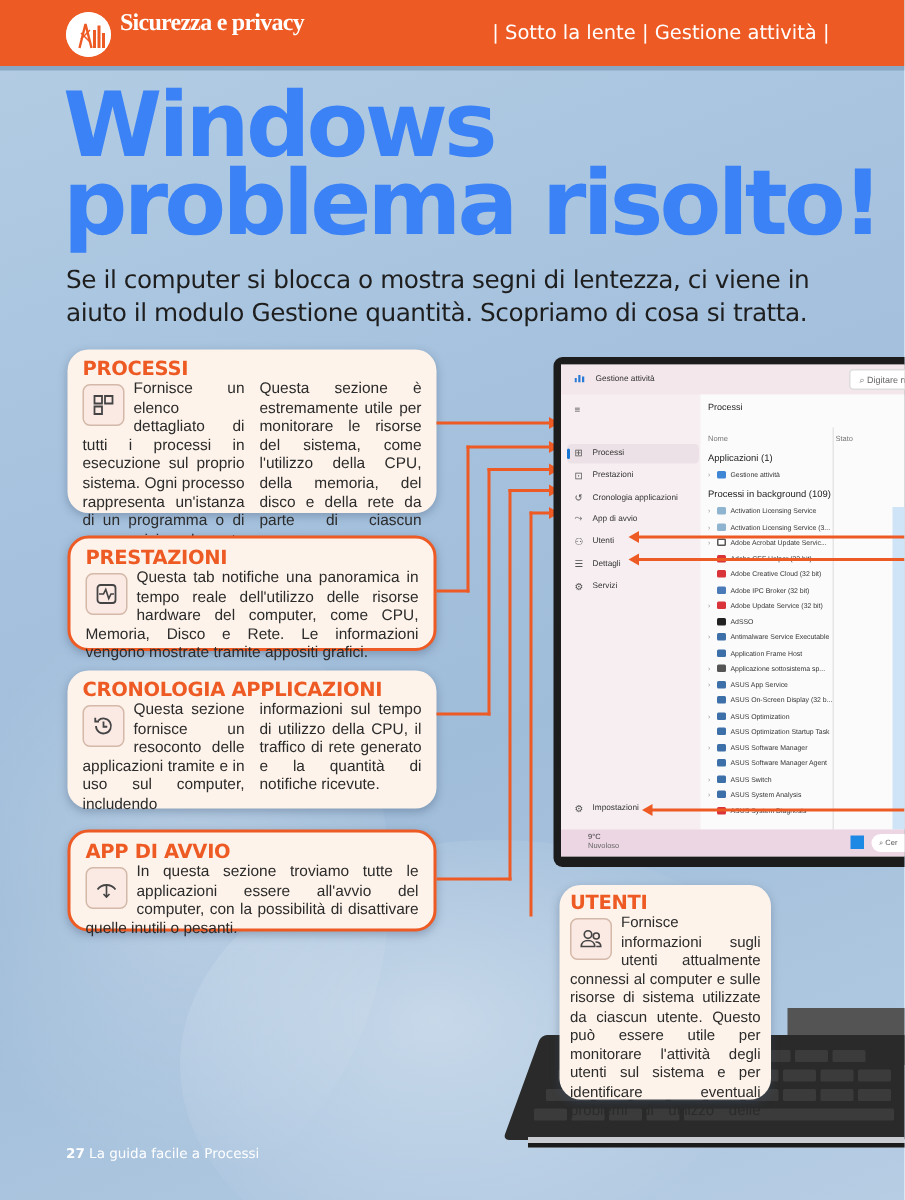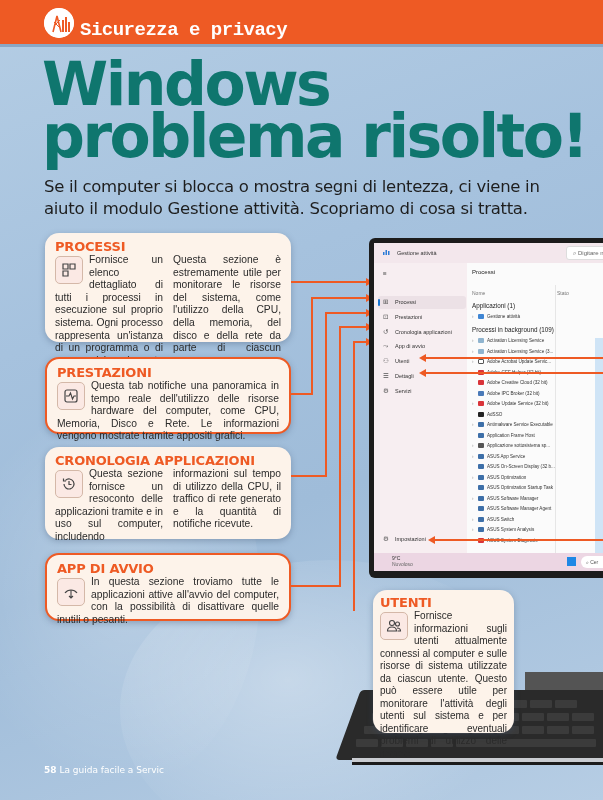--- a/index.html
+++ b/index.html
@@ -12,25 +12,25 @@
   .swirl1 { position:absolute; left:120px; top:560px; width:420px; height:300px; border-radius:50%;
     background: radial-gradient(ellipse at 40% 40%, rgba(255,255,255,0.35), rgba(255,255,255,0) 65%); }
   .swirl2 { position:absolute; left:-60px; top:380px; width:320px; height:420px; border-radius:50%;
     background: radial-gradient(ellipse at 60% 50%, rgba(255,255,255,0.25), rgba(255,255,255,0) 65%); }
 
   
   .header { position:absolute; left:0; top:0; width:603px; height:44px; background:#ee5a24; }
   .header-divider { position:absolute; left:0; top:44px; width:603px; height:3px; background:#8aa7c4; }
   .logo-circle { position:absolute; left:44px; top:8px; width:30px; height:30px; border-radius:50%; background:#fff; overflow:hidden; }
   .logo-circle svg { width:30px; height:30px; }
-  .section-title { position:absolute; left:80px; top:7px; color:#fff; font-weight:bold; font-size:19px; letter-spacing:-0.5px; font-family:Liberation Mono, monospace;margin-top:12px; }
+  .section-title { position:absolute; left:80px; top:7px; color:#fff; font-weight:bold; font-size:16px; letter-spacing:-0.5px; font-family:Liberation Serif, serif; }
   .breadcrumb { position:absolute; right:50px; top:15px; color:#fff; font-size:13px; font-family:"DejaVu Sans", sans-serif; }
 
   
-  .title { position:absolute; left:42px; top:58px; font-family:"DejaVu Sans", sans-serif; font-weight:900; font-size:60px; line-height:52px; color:#0f766e; letter-spacing:-2.5px; }
+  .title { position:absolute; left:42px; top:58px; font-family:"DejaVu Sans", sans-serif; font-weight:900; font-size:60px; line-height:52px; color:#3b82f6; letter-spacing:-2.5px; }
   .subtitle { position:absolute; left:44px; top:176px; width:540px; font-family:"DejaVu Sans", sans-serif; font-size:16.5px; line-height:22px; color:#1e1e1e; letter-spacing:-0.3px; }
 
   
   .box { position:absolute; background:#fdf3ea; border-radius:14px; box-shadow: 0 2px 6px rgba(60,80,110,0.35); padding:6px 10px 8px 10px; }
   .box.bordered { border:2px solid #ee5a24; }
   .box-title { font-family:"DejaVu Sans", sans-serif; font-weight:900; font-size:13px; color:#ee5a24; letter-spacing:-0.2px; line-height:15px; }
   .box-text { font-size:10.3px; line-height:12.6px; color:#2b2b2b; text-align:justify; }
   .icon-tile { float:left; width:28px; height:28px; margin:2px 6px 2px 0; border:1px solid #d4b8a8; border-radius:5px; background:#fbe9e4; display:flex; align-items:center; justify-content:center; }
   .icon-tile svg { width:16px; height:16px; }
   .cols { column-count:2; column-gap:10px; }
@@ -88,28 +88,29 @@
     <svg viewBox="0 0 30 30">
       <circle cx="15" cy="15" r="15" fill="#fff"></circle>
       <path d="M9 24 L13 8 L17 24" stroke="#ee5a24" stroke-width="1.6" fill="none"></path>
       <path d="M10 18 L16 12 M10 14 L16 20" stroke="#ee5a24" stroke-width="1"></path>
       <rect x="18" y="12" width="2" height="12" fill="#ee5a24"></rect>
       <rect x="21" y="9" width="2" height="15" fill="#ee5a24"></rect>
       <rect x="24" y="14" width="2" height="10" fill="#ee5a24"></rect>
     </svg>
   </div>
   <div class="section-title">Sicurezza e privacy</div>
+  <div class="breadcrumb">| Sotto la lente | Gestione attività |</div>
 </div>
 <div class="header-divider"></div>
 
 <div class="title">
   <div>Windows</div>
   <div>problema risolto!</div>
 </div>
-<div class="subtitle">Se il computer si blocca o mostra segni di lentezza, ci viene in aiuto il modulo Gestione attività. Scopriamo di cosa si tratta.</div>
+<div class="subtitle">Se il computer si blocca o mostra segni di lentezza, ci viene in aiuto il modulo Gestione quantità. Scopriamo di cosa si tratta.</div>
 
 <div class="box" style="left:45px; top:233px; width:246px; height:109px;">
   <div class="box-title">PROCESSI</div>
   <div class="box-text cols">
     <div class="icon-tile">
       <svg viewBox="0 0 16 16">
           <path d="M2 2h5v5H2z M9 2h5v5H9z M2 9h5v5H2z" fill="none" stroke="#444" stroke-width="1.2"></path>
         </svg>
     </div>
     <span>Fornisce un elenco dettagliato di tutti i processi in esecuzione sul proprio sistema. Ogni processo rappresenta un'istanza di un programma o di un servizio che sta operando sul computer. Questa sezione è estremamente utile per monitorare le risorse del sistema, come l'utilizzo della CPU, della memoria, del disco e della rete da parte di ciascun processo.</span>
@@ -145,21 +146,21 @@
 
 <div class="box bordered" style="left:45px; top:553px; width:246px; height:68px;">
   <div class="box-title">APP DI AVVIO</div>
   <div class="box-text">
     <div class="icon-tile">
       <svg viewBox="0 0 16 16">
           <path d="M2 9 C5 5, 11 5, 14 9" fill="none" stroke="#444" stroke-width="1.2"></path>
           <path d="M8 6 L8 14 M6 12 L8 14 L10 12" fill="none" stroke="#444" stroke-width="1.1"></path>
         </svg>
     </div>
-    <span>In questa sezione troviamo tutte le applicazioni attive all'avvio del computer, con la possibilità di disattivare quelle inutili o pesanti.</span>
+    <span>In questa sezione troviamo tutte le applicazioni essere all'avvio del computer, con la possibilità di disattivare quelle inutili o pesanti.</span>
   </div>
 </div>
 
 <div class="line" style="left:291px; top:281px; width:77px; height:2px;"></div>
 <div class="arrowhead ah-right" style="left:366px; top:278px;"></div>
 
 <div class="line" style="left:291px; top:393px; width:22px; height:2px;"></div>
 <div class="line" style="left:311px; top:297px; width:2px; height:98px;"></div>
 <div class="line" style="left:311px; top:297px; width:57px; height:2px;"></div>
 <div class="arrowhead ah-right" style="left:366px; top:294px;"></div>
@@ -304,15 +305,15 @@
           <circle cx="11.5" cy="6" r="2" fill="none" stroke="#444" stroke-width="1.1"></circle>
           <path d="M1.5 13c0-2.5 2-4 4.5-4s4.5 1.5 4.5 4z" fill="none" stroke="#444" stroke-width="1.1"></path>
           <path d="M11 10c2 0 3.5 1 3.5 3h-3" fill="none" stroke="#444" stroke-width="1.1"></path>
         </svg>
     </div>
     <span>Fornisce informazioni sugli utenti attualmente connessi al computer e sulle risorse di sistema utilizzate da ciascun utente. Questo può essere utile per monitorare l'attività degli utenti sul sistema e per identificare eventuali problemi di utilizzo delle risorse.</span>
   </div>
 </div>
 
 <div class="footer">
-  <b>58</b>
-  <span>La guida facile a Servic</span>
+  <b>27</b>
+  <span>La guida facile a Processi</span>
 </div>
 
 </body></html>

